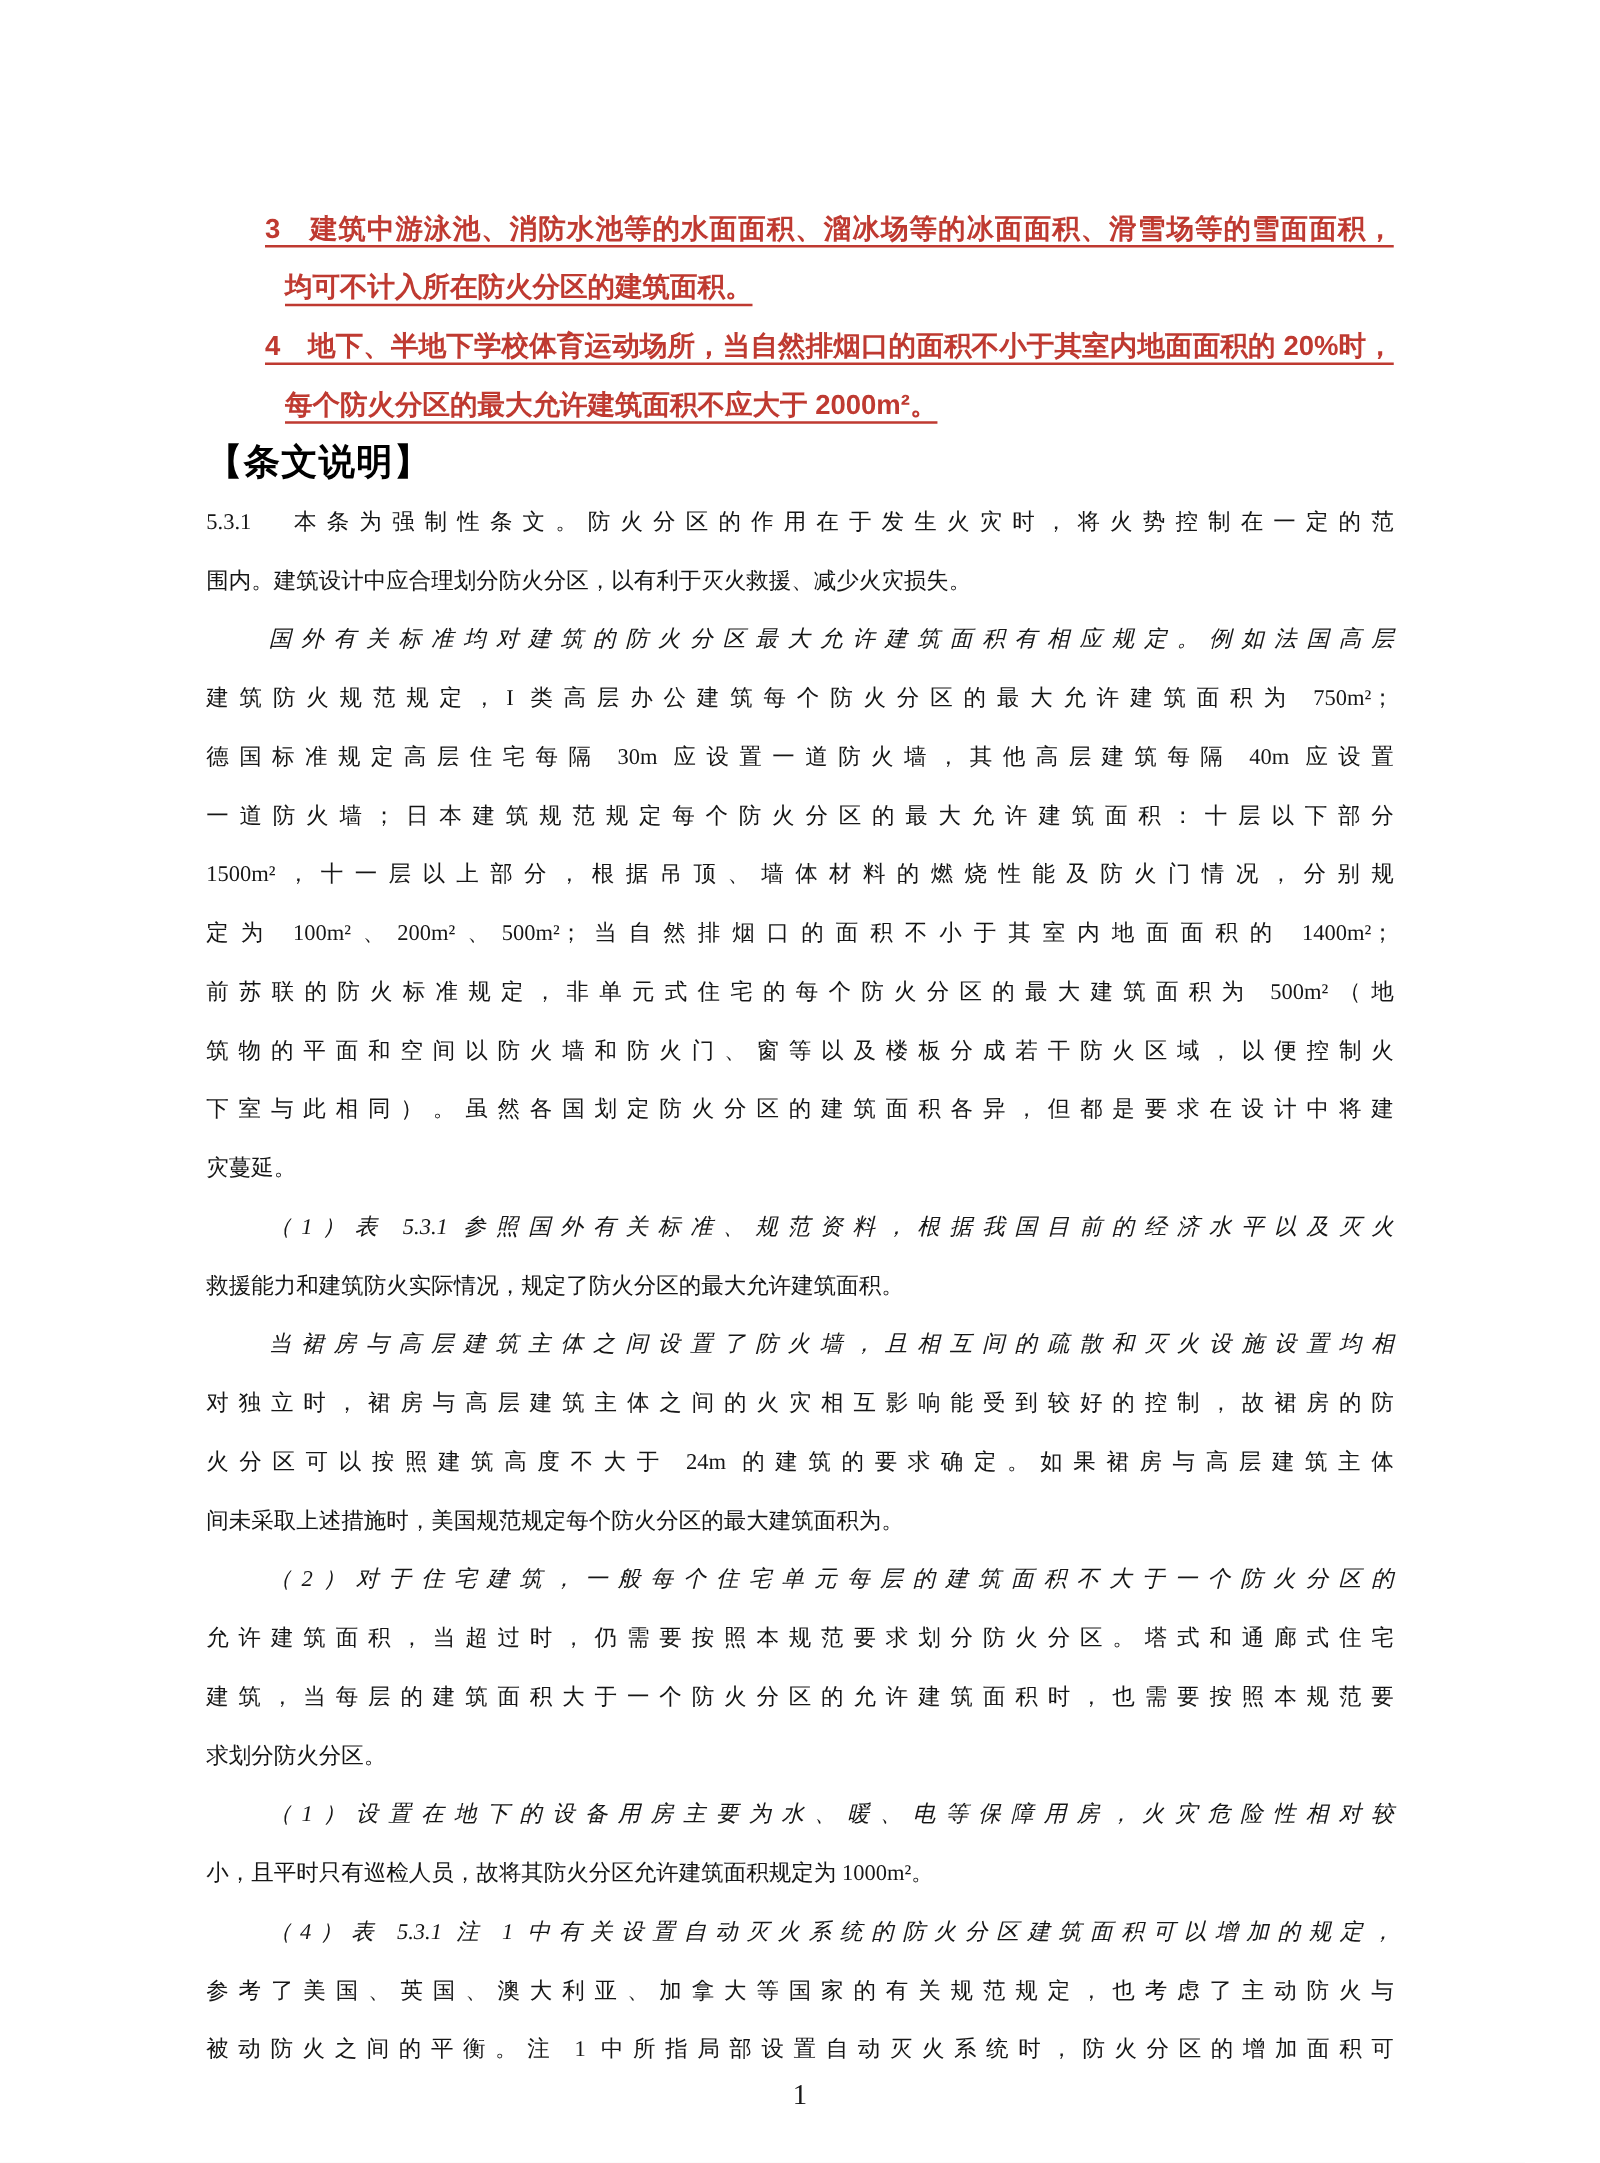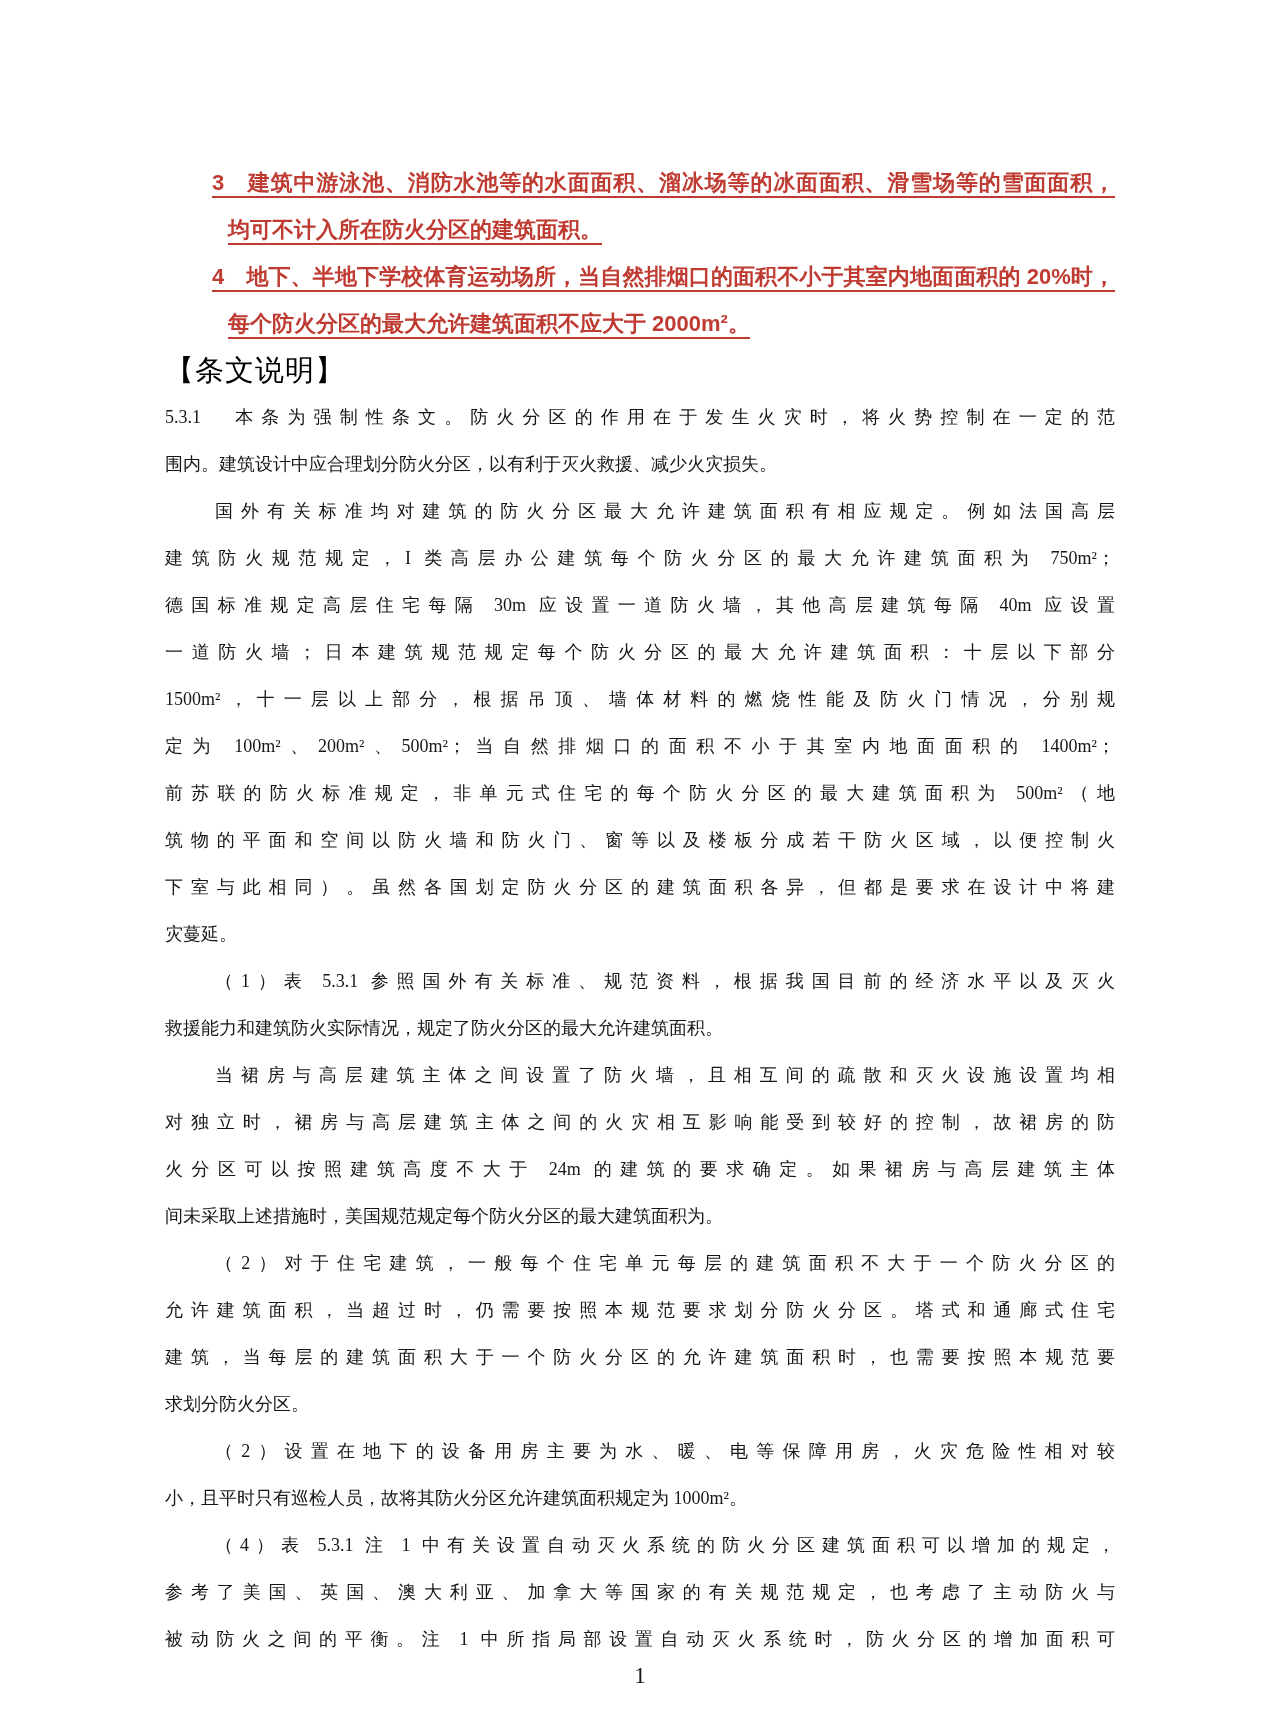--- a/index.html
+++ b/index.html
@@ -27,38 +27,38 @@
     letter-spacing: 0;
   }
   
   .jfull {
     text-align: justify;
     text-align-last: justify;
     -moz-text-align-last: justify;
     text-justify: inter-character;
   }
   
-  .ind { text-indent: 50px; }
+  .ind { text-indent: 50px; font-style: italic; }
   
   .rl {
     font-family: "Liberation Sans", "DejaVu Sans", sans-serif;
     font-weight: 600;
     font-size: 22px;
     color: #bf3a31;
     text-decoration: underline;
     text-decoration-color: #bf3a31;
     text-decoration-thickness: 2px;
     text-underline-offset: 6px;
   }
   .rl.first { padding-left: 47px; }
   .rl.cont  { padding-left: 63px; }
   
   .heading {
     font-family: "Liberation Sans", "DejaVu Sans", sans-serif;
-    font-weight: 400;
+    font-weight: 700;
     font-size: 29px;
     color: #000000;
     letter-spacing: 1px;
   }
   .footer {
     position: absolute;
     left: 0; top: 1656px;
     width: 1280px;
     text-align: center;
     font-size: 23px;
@@ -114,21 +114,21 @@
     </div>
 
     <div>
       <div class="line jfull ind">（2）对于住宅建筑，一般每个住宅单元每层的建筑面积不大于一个防火分区的</div>
       <div class="line jfull">允许建筑面积，当超过时，仍需要按照本规范要求划分防火分区。塔式和通廊式住宅</div>
       <div class="line jfull">建筑，当每层的建筑面积大于一个防火分区的允许建筑面积时，也需要按照本规范要</div>
       <div class="line">求划分防火分区。</div>
     </div>
 
     <div>
-      <div class="line jfull ind">（2）设置在地下的设备用房主要为水、暖、电等保障用房，火灾危险性相对较</div>
+      <div class="line jfull ind">（1）设置在地下的设备用房主要为水、暖、电等保障用房，火灾危险性相对较</div>
       <div class="line">小，且平时只有巡检人员，故将其防火分区允许建筑面积规定为 1000m²。</div>
     </div>
 
     <div>
       <div class="line jfull ind">（4）表 5.3.1 注 1 中有关设置自动灭火系统的防火分区建筑面积可以增加的规定，</div>
       <div class="line jfull">参考了美国、英国、澳大利亚、加拿大等国家的有关规范规定，也考虑了主动防火与</div>
       <div class="line jfull">被动防火之间的平衡。注 1 中所指局部设置自动灭火系统时，防火分区的增加面积可</div>
     </div>
 
   </div>

